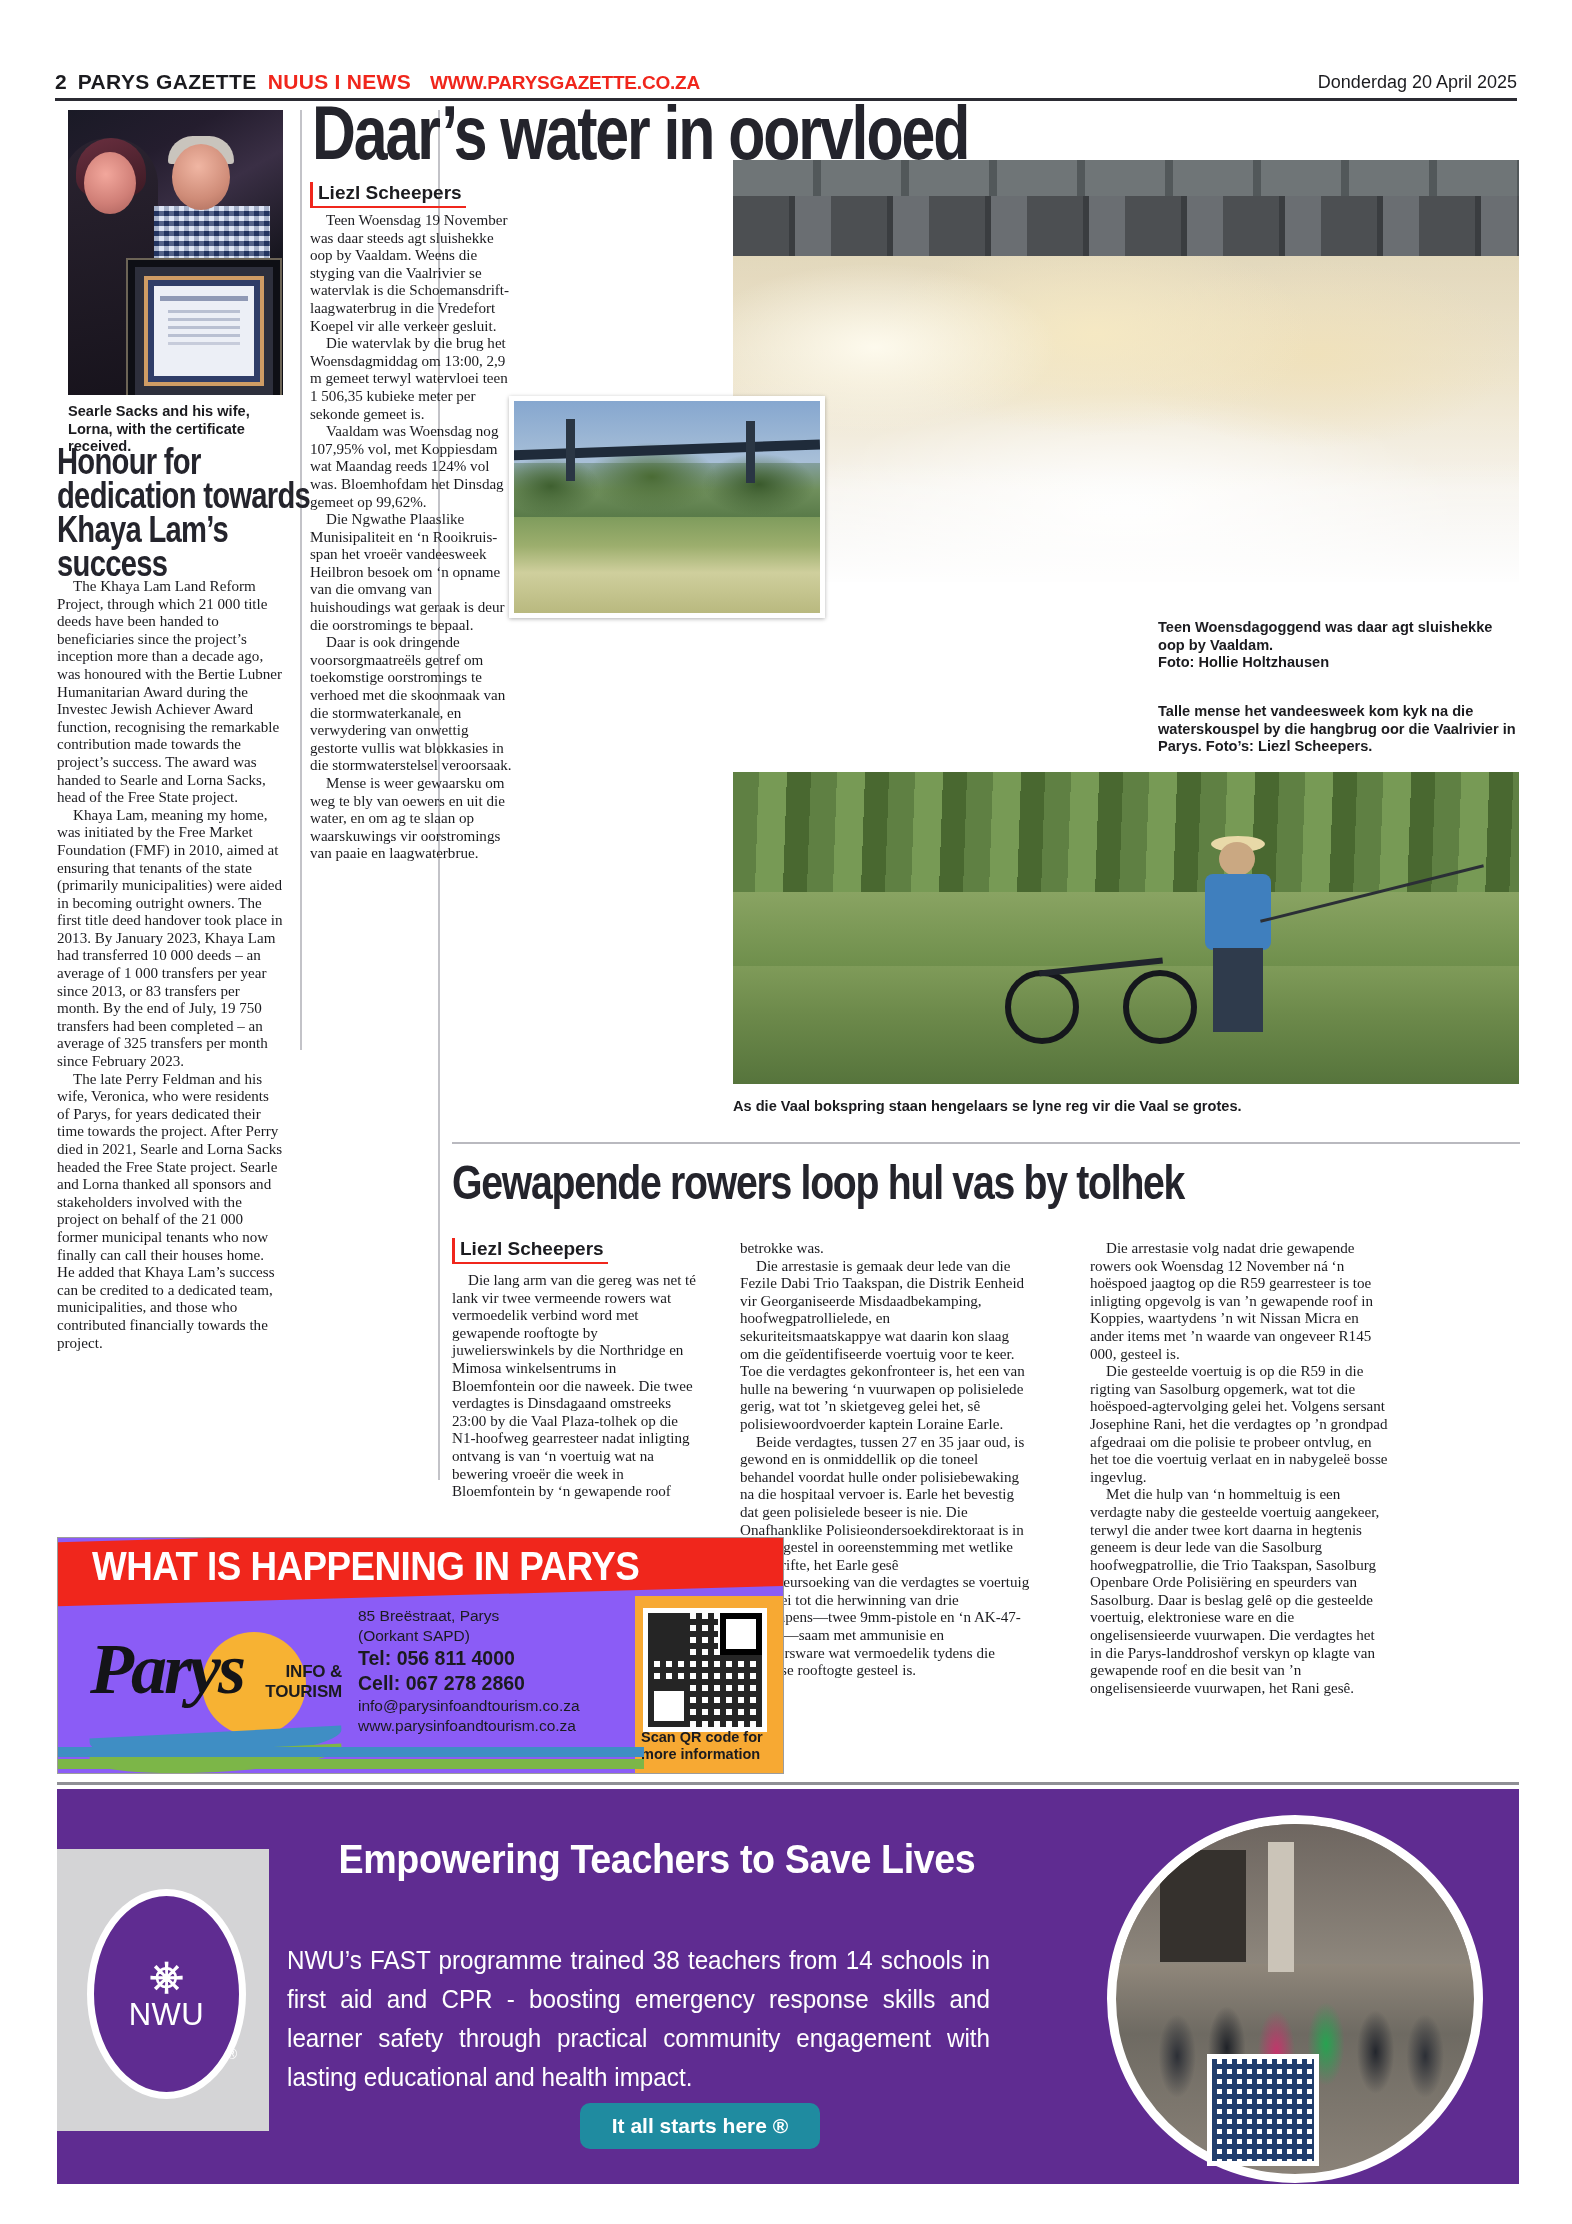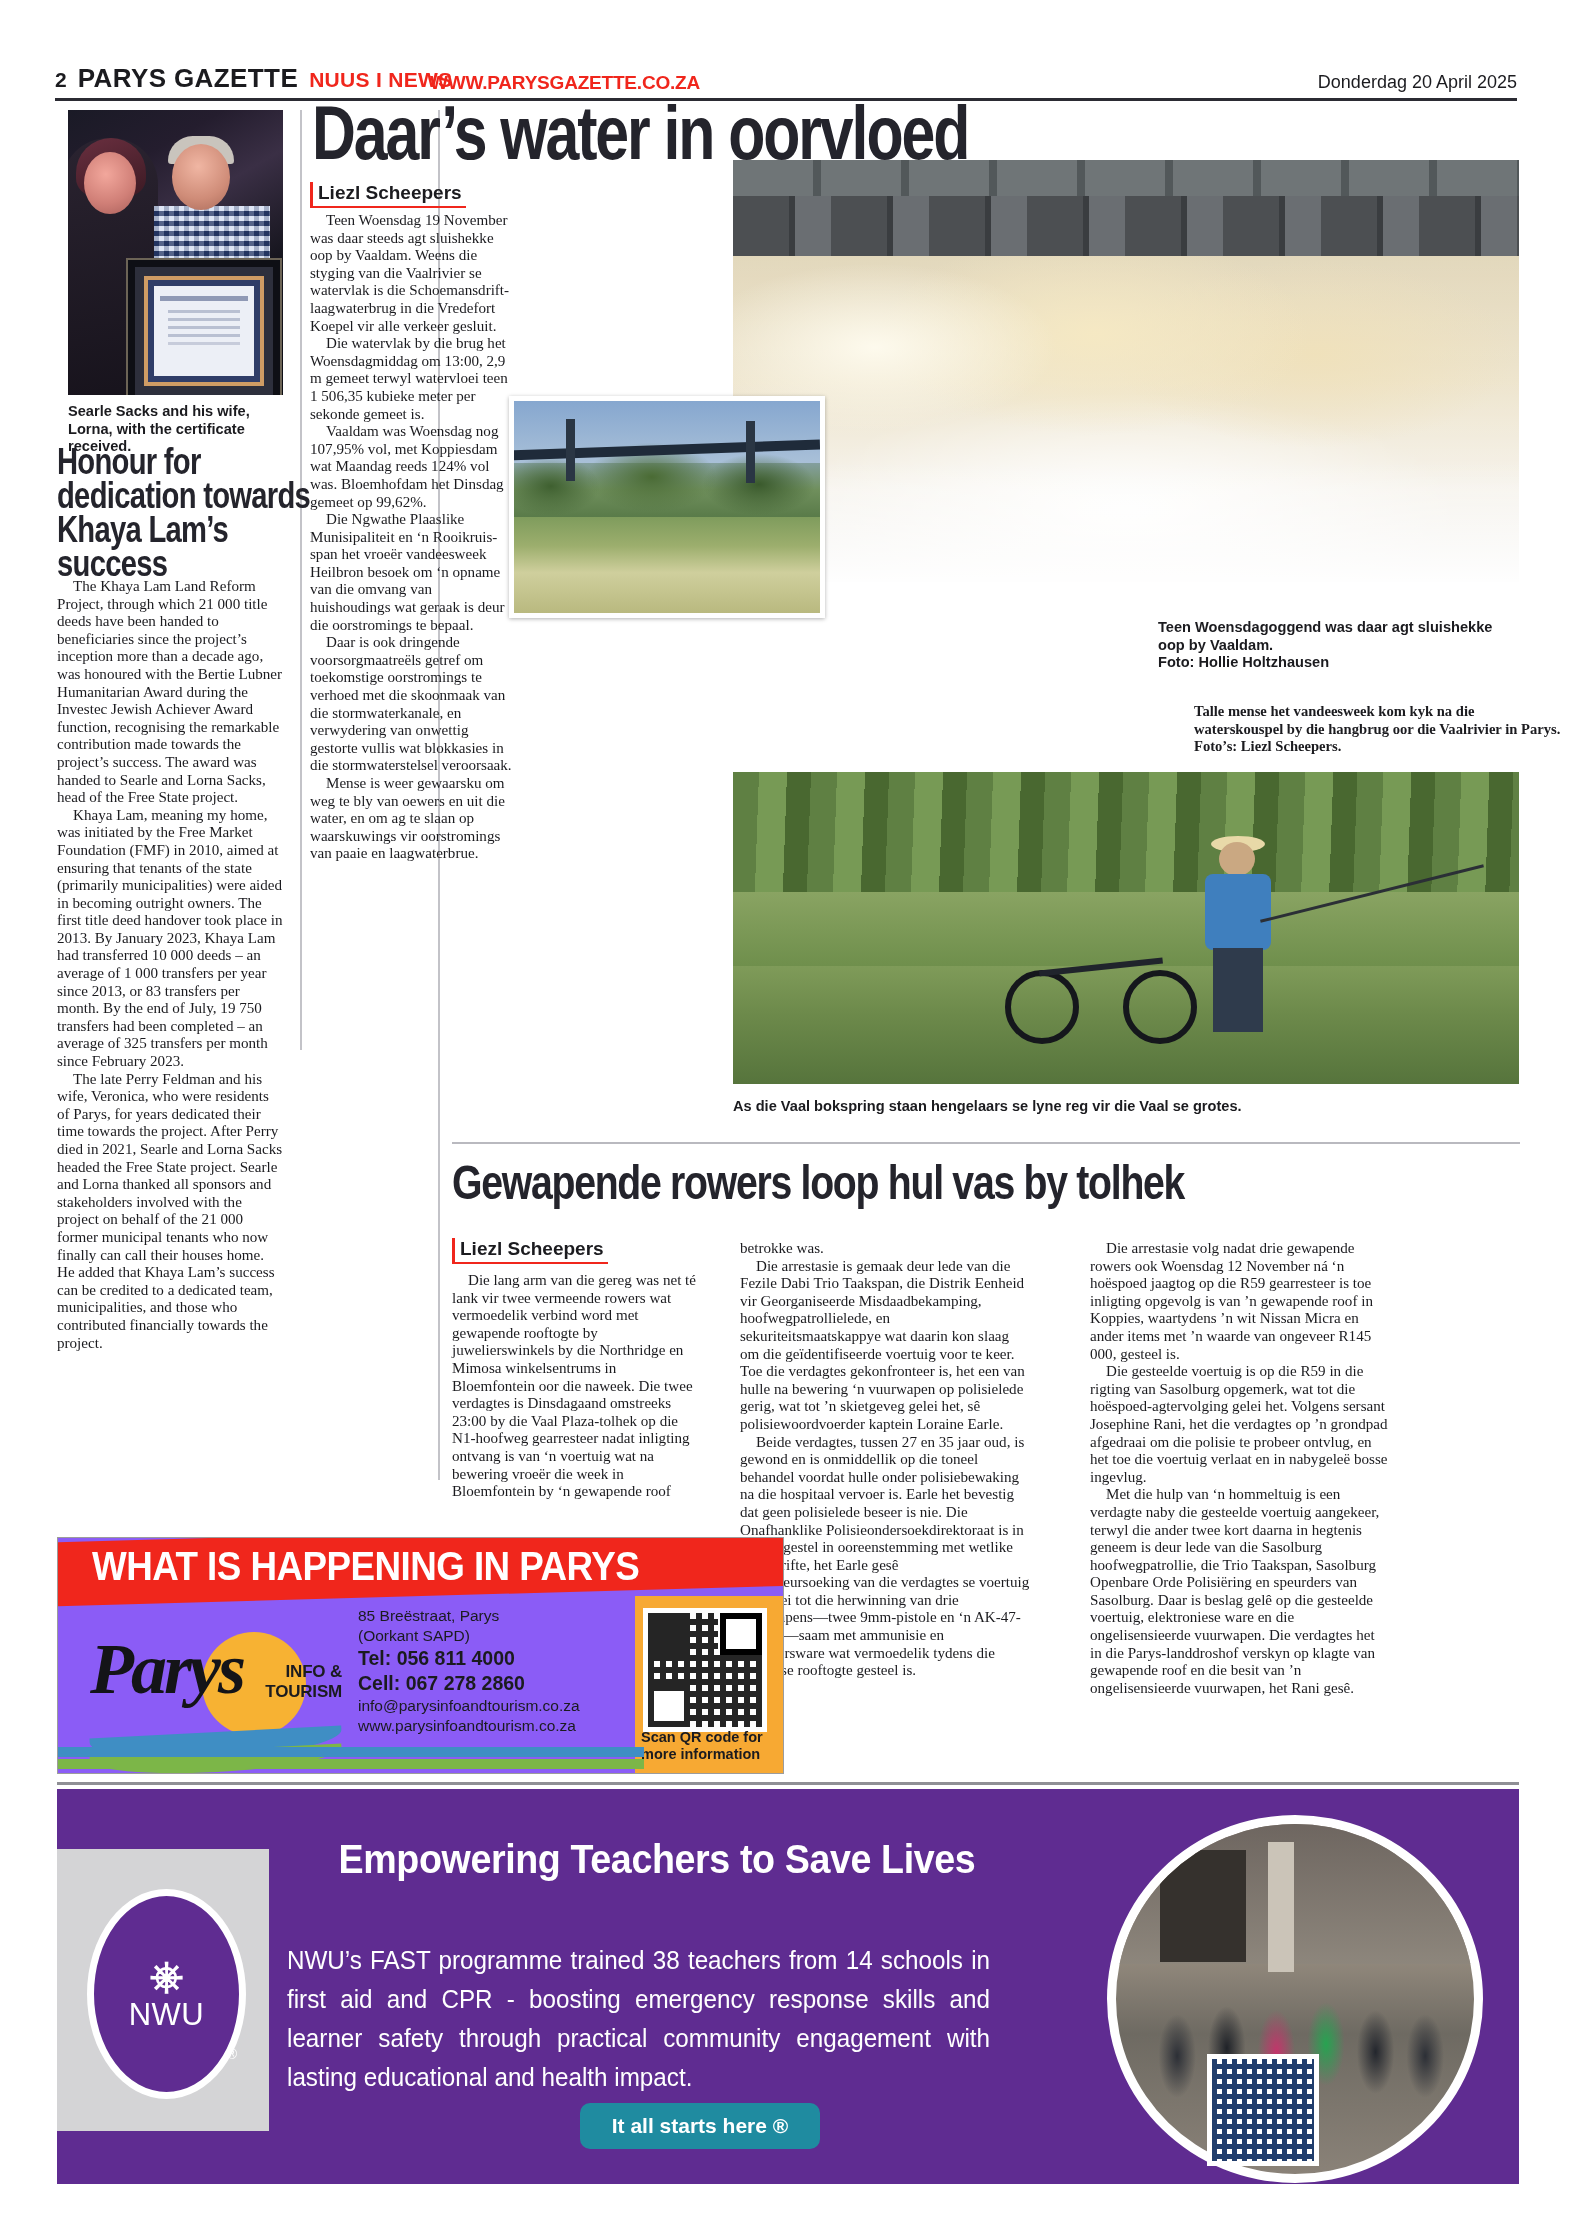--- a/index.html
+++ b/index.html
@@ -9,21 +9,21 @@
     color:#1b1b1f;overflow:hidden;position:relative;
   }
   .page{position:absolute;inset:0;}
 
   
   .masthead{position:absolute;left:55px;top:60px;width:1462px;height:34px;
             display:flex;align-items:flex-end;}
   .mh-left{display:flex;align-items:baseline;gap:11px;
            font-family:"Liberation Sans", sans-serif;font-weight:700;}
   .mh-page{font-size:21px;color:#1b1b1f;}
-  .mh-title{font-size:26px;letter-spacing:.4px;color:#1b1b1f;}
+  .mh-title{font-size:21px;letter-spacing:.4px;color:#1b1b1f;}
   .mh-section{font-size:21px;color:#f0261c;letter-spacing:.3px;}
   .mh-url{position:absolute;left:375px;bottom:0;font-family:"Liberation Sans", sans-serif;
           font-weight:700;font-size:19px;color:#f0261c;letter-spacing:-.2px;}
   .mh-date{position:absolute;right:0;bottom:1px;font-family:"Liberation Sans", sans-serif;
            font-size:18px;color:#1b1b1f;}
   .rule-top{position:absolute;left:55px;top:98px;width:1462px;height:3px;background:#2b2b33;}
 
   
   .hl{font-family:"Liberation Sans", sans-serif;font-weight:700;
       letter-spacing:-1.4px;color:#24242c;line-height:.93;
@@ -101,21 +101,21 @@
             background:radial-gradient(ellipse 70px 42px at 12% 60%,#3f6030,transparent 70%),
                        radial-gradient(ellipse 90px 48px at 45% 50%,#4a6b34,transparent 72%),
                        radial-gradient(ellipse 80px 44px at 80% 58%,#3a5a2c,transparent 70%);}
   .br-span{position:absolute;left:-4px;top:44px;width:310px;height:10px;background:#1f2b3a;transform:rotate(-2deg);}
   .br-tow1{position:absolute;left:52px;top:18px;width:9px;height:62px;background:#2a3644;}
   .br-tow2{position:absolute;left:232px;top:20px;width:9px;height:62px;background:#2a3644;}
   .br-water{position:absolute;left:0;bottom:0;width:100%;height:96px;
             background:linear-gradient(180deg,#7f9c5d 0%,#9cae6d 30%,#cfcf9d 58%,#b9b97f 100%);}
 
   .cap-dam{position:absolute;left:1158px;top:619px;width:360px;}
-  .cap-bridge{position:absolute;left:1194px;top:703px;width:368px;font-family:Liberation Serif, serif;}
+  .cap-bridge{position:absolute;left:1158px;top:703px;width:368px;}
 
   .fish{position:absolute;left:733px;top:772px;width:786px;height:312px;overflow:hidden;
         background:linear-gradient(180deg,#6e8f4f 0%,#7d9a58 18%,#8aa463 38%,#6f8f4c 62%,#5e7f42 100%);}
   .fi-bank{position:absolute;left:0;top:0;width:100%;height:120px;
            background:repeating-linear-gradient(92deg,#5f8043 0 26px,#779a55 26px 54px,#496830 54px 78px);}
   .fi-water{position:absolute;left:0;bottom:0;width:100%;height:118px;
             background:linear-gradient(180deg,#7f9b59,#6d8a4b 40%,#56743c 100%);}
   .fi-man{position:absolute;left:466px;top:70px;width:78px;height:190px;}
   .fi-head{position:absolute;left:20px;top:0;width:36px;height:34px;border-radius:50%;background:#caa882;}
   .fi-hat{position:absolute;left:12px;top:-6px;width:54px;height:16px;border-radius:50%;background:#e8d9a8;}

